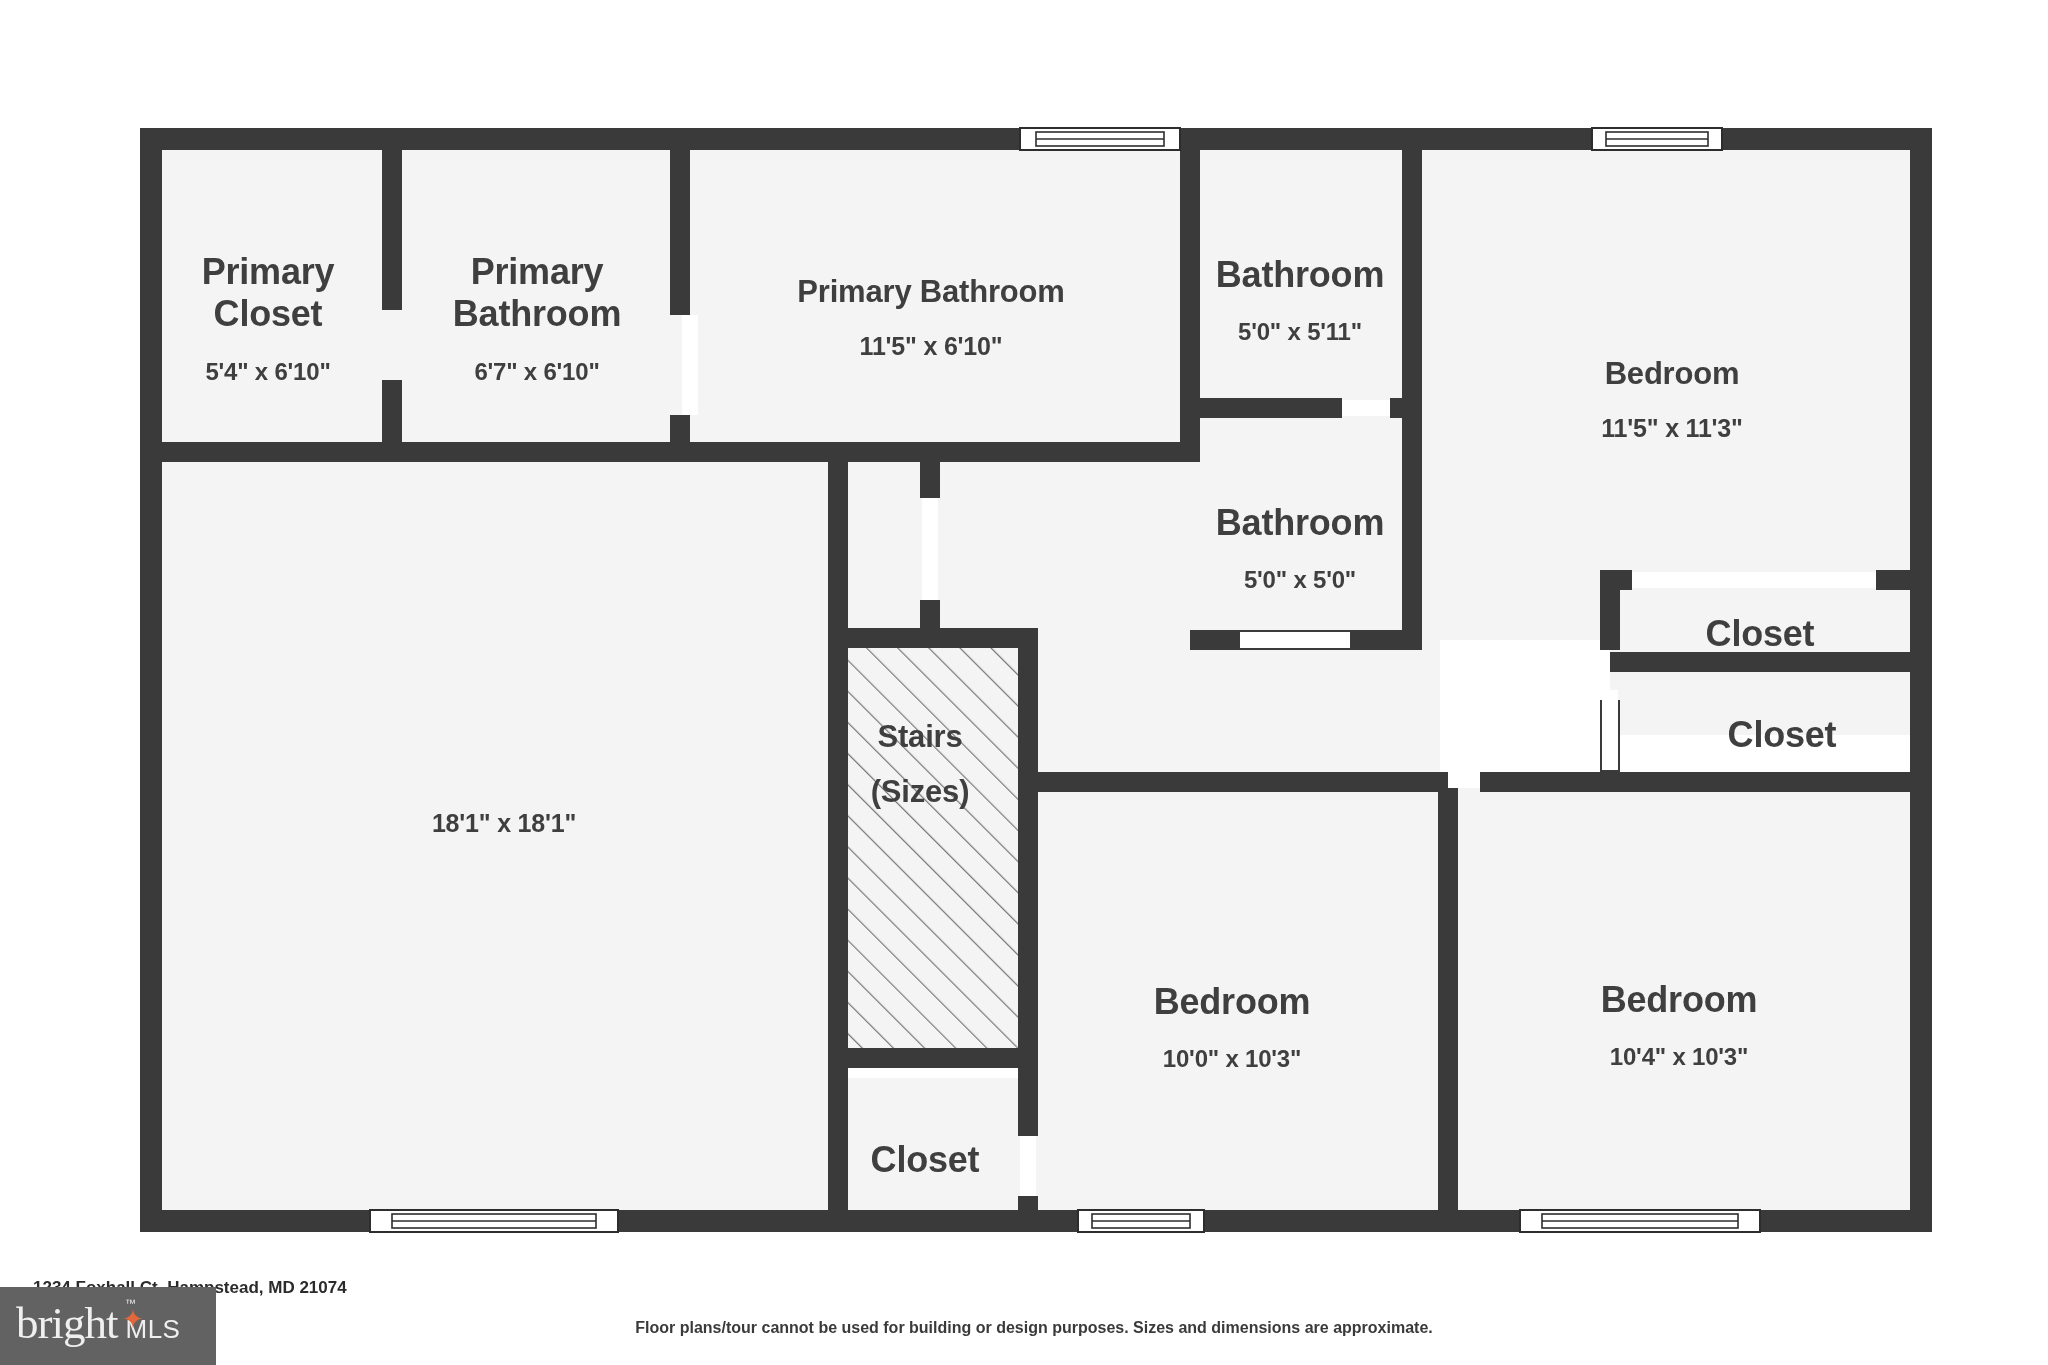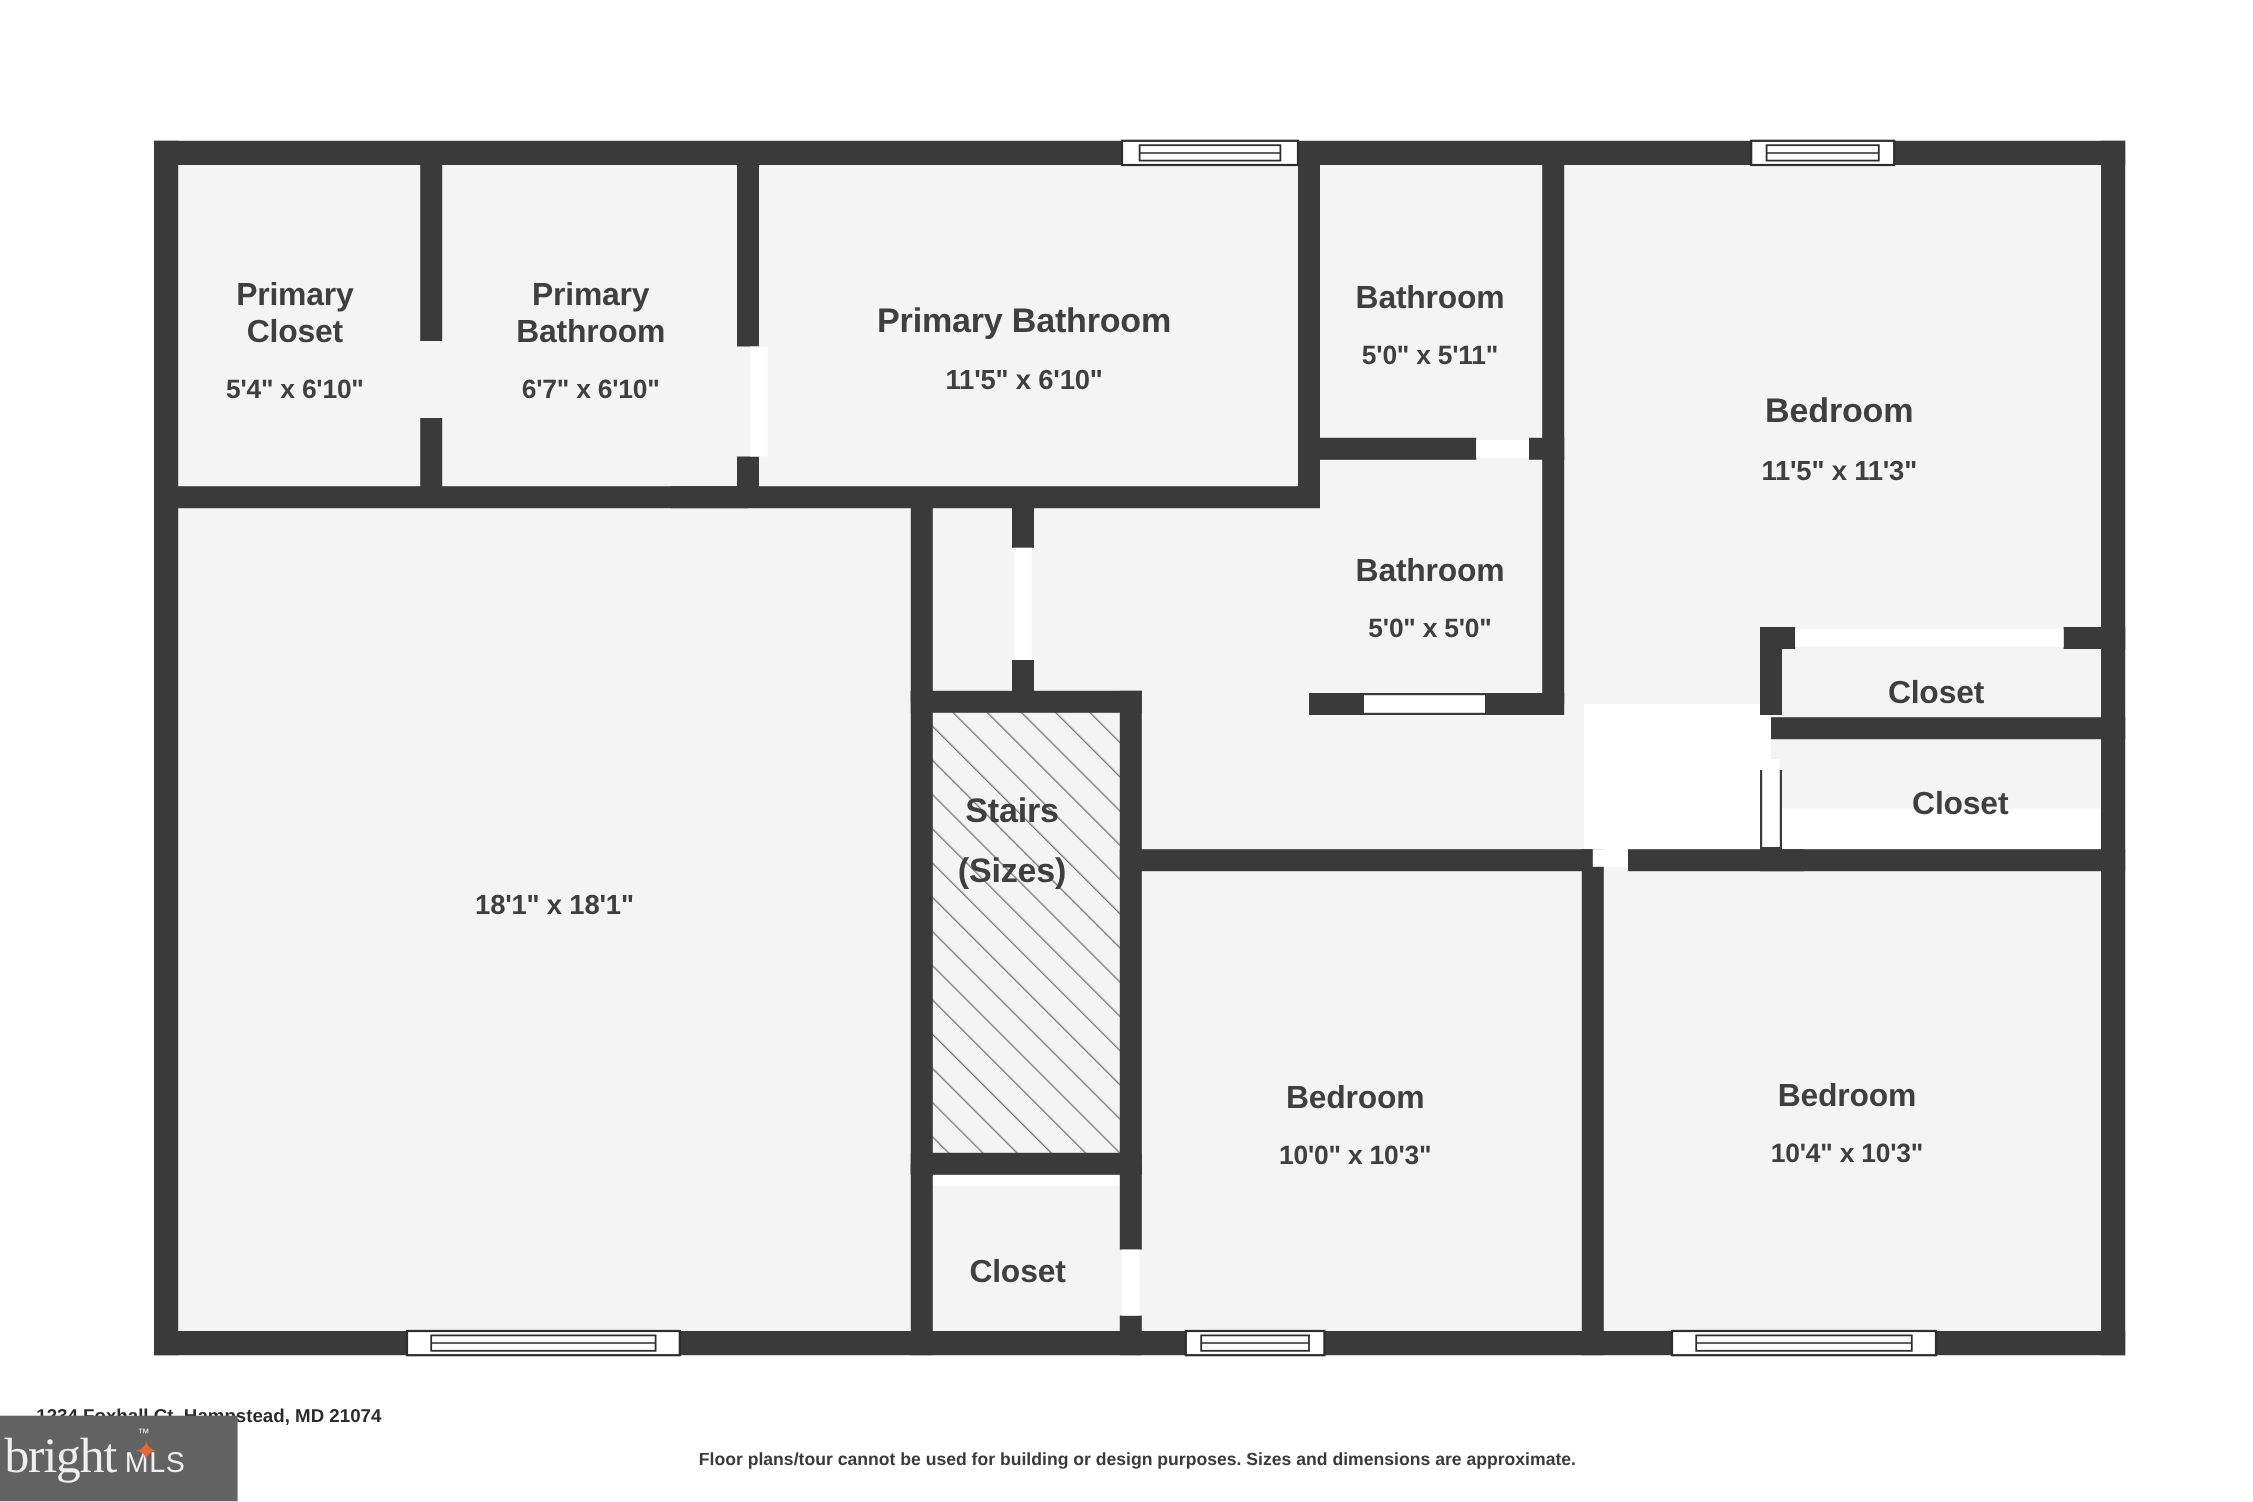--- a/index.html
+++ b/index.html
@@ -27,21 +27,21 @@
     position: absolute;
     text-align: center;
     color: #3f3f3f;
     line-height: 1.18;
     pointer-events: none;
     white-space: pre-line;
   }
   .room-label .nm {
     display: block;
     font-weight: bold;
-    font-size: 29px;
+    font-size: 36px;
     letter-spacing: -0.2px;
   }
   .room-label .dim {
     display: block;
     font-weight: bold;
     font-size: 24px;
     letter-spacing: -0.2px;
     margin-top: 3px;
   }
   .room-label.big .nm { font-size: 31px; }
@@ -71,21 +71,21 @@
   .brand {
     position: absolute;
     left: 0;
     top: 1287px;
     width: 216px;
     height: 78px;
     background: #626262;
   }
   .brand .bwrap {
     position: absolute;
-    left: 4px;
+    left: 16px;
     top: 14px;
     display: flex;
     align-items: baseline;
   }
   .brand .bright {
     font-family: "Liberation Serif", serif;
     font-size: 45px;
     color: #efefef;
     letter-spacing: -1px;
     line-height: 1;

